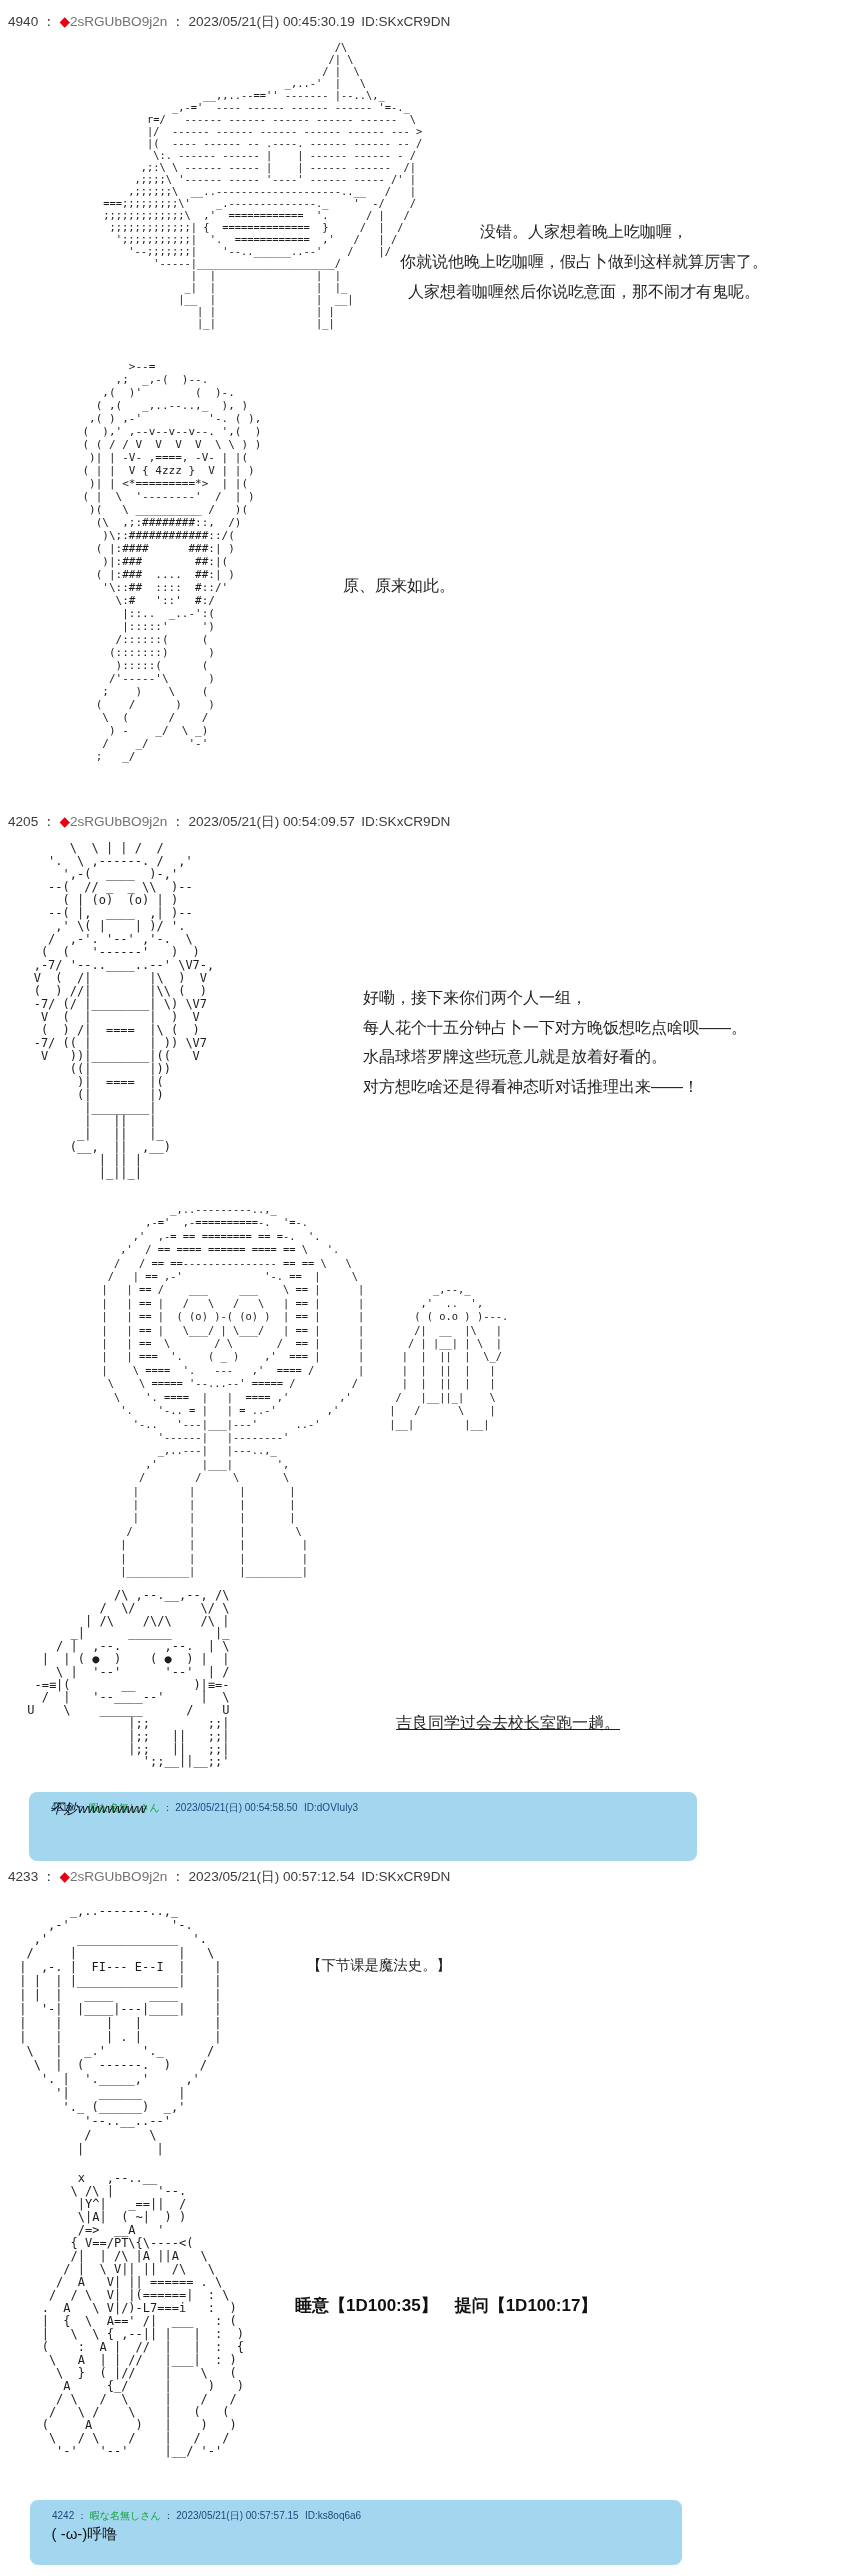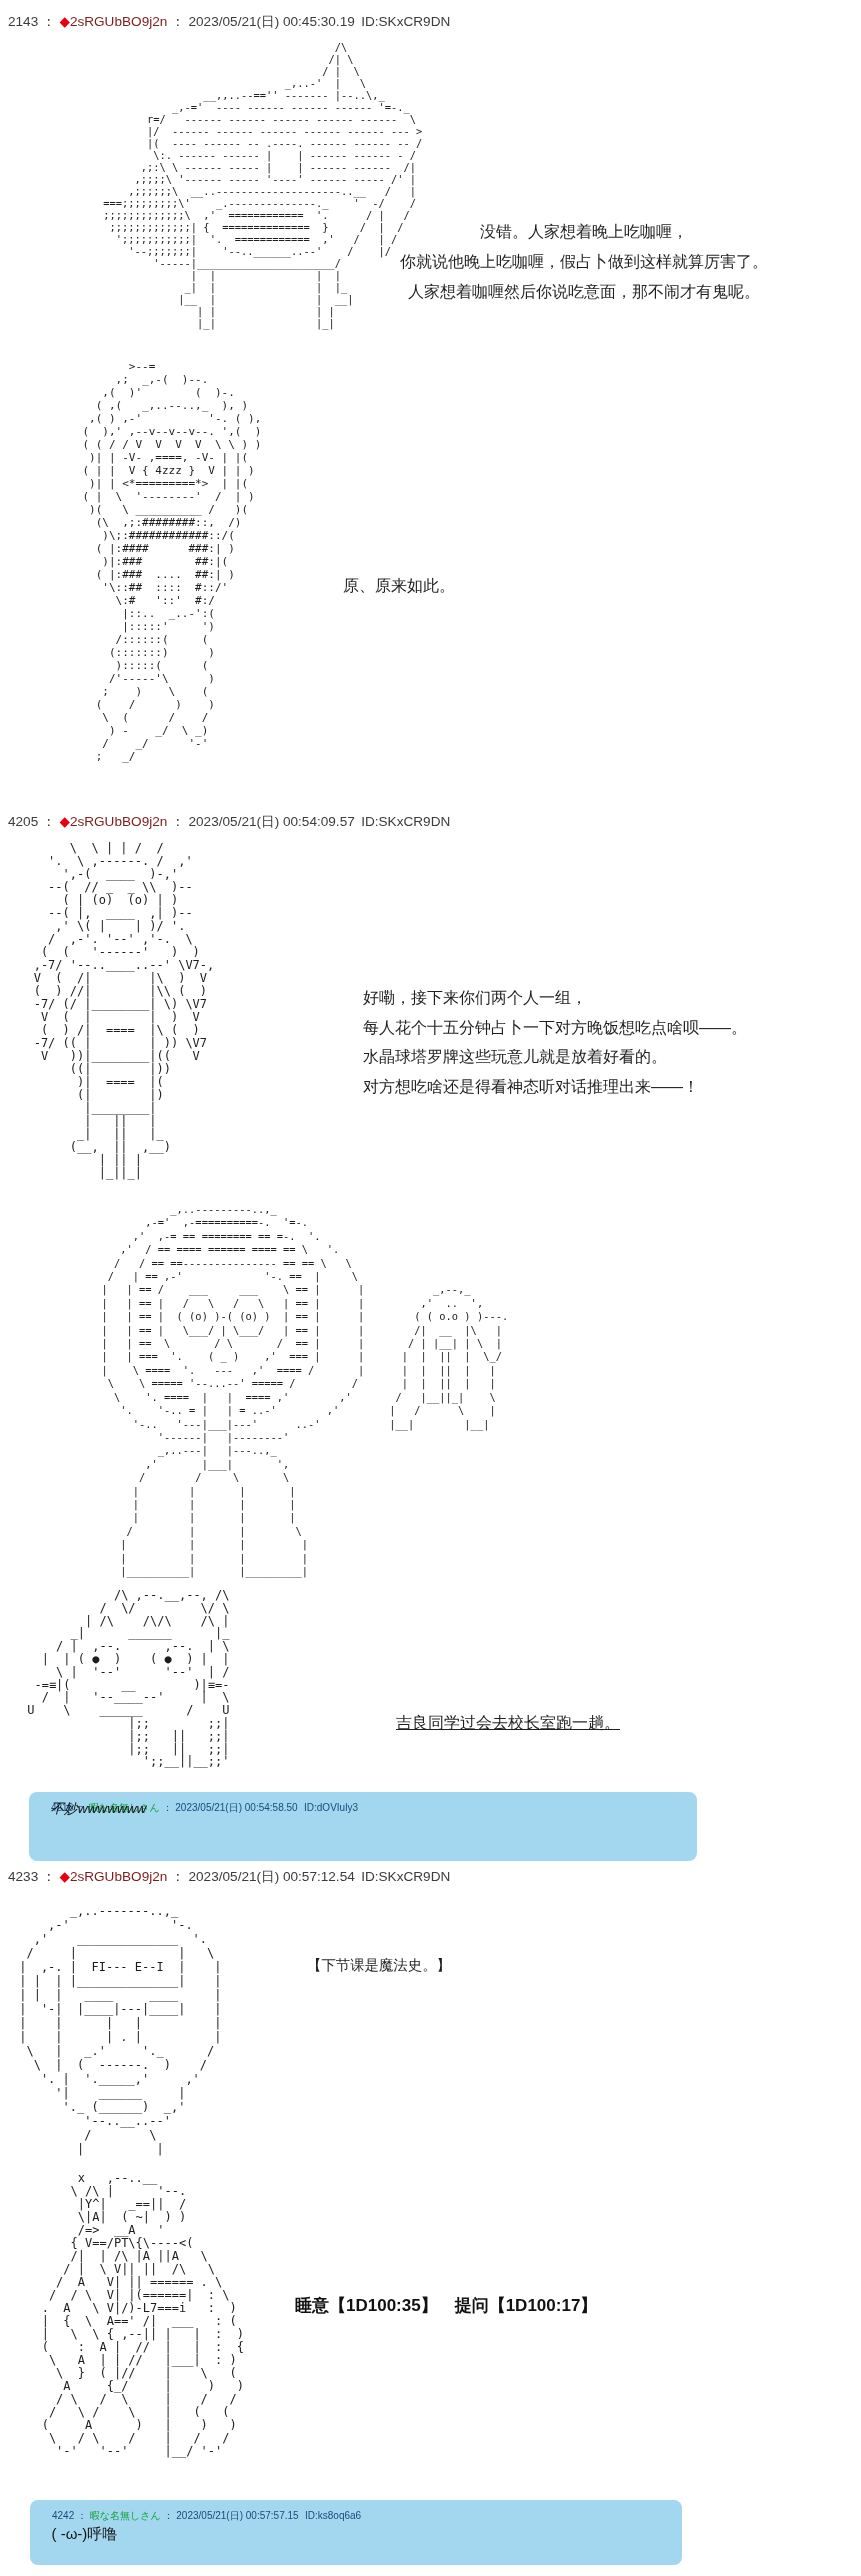--- a/index.html
+++ b/index.html
@@ -1,38 +1,38 @@
 <!DOCTYPE html>
 <html style="font-size:12.8px"><head>
 <meta charset="utf-8">
 <style>
   html,body{margin:0;padding:0;background:#ffffff;}
   .page{position:relative;width:861px;height:2576px;background:#ffffff;overflow:hidden;
         font-family:"Liberation Sans","DejaVu Sans",sans-serif;color:#2b2b2b;}
   .post-header{position:absolute;font-size:13.6px;color:#3c3c3c;white-space:nowrap;}
   .post-header .sep{color:#3c3c3c;}
   .trip-mark{color:#e60012;}
-  .trip-text{color:#7f1d1d;}
+  .trip-text{color:#737373;}
   .meta-id{margin-left:6.4px;}
   .aa{position:absolute;margin:0;font-family:"DejaVu Sans Mono",monospace;color:#1c1c1c;white-space:pre;}
   .dialogue{position:absolute;font-size:16px;color:#1f1f1f;white-space:pre-line;}
   .dice-line{position:absolute;font-size:17px;font-weight:bold;color:#111;white-space:nowrap;}
   .reply-box{position:absolute;background:#a3d7f0;border-radius:8px;}
   .reply-header{position:absolute;left:22px;top:8.8px;font-size:10px;white-space:nowrap;color:#1b4a7a;}
   .reply-header .rnum,.reply-header .rsep,.reply-header .rdate,.reply-header .rid{color:#1b4a7a;}
   .reply-header .rname{color:#12a03c;}
   .reply-body{position:absolute;left:21.5px;font-size:13.6px;color:#111;white-space:nowrap;}
 </style>
 </head>
 <body>
 
 <div class="page">
 
   <div class="post-header" style="left:8px;top:12.8px;">
-    <span>2143</span><span class="sep"> ： </span><span class="trip-mark">◆</span><span class="trip-text">2sRGUbBO9j2n</span><span class="sep"> ： </span><span>2023/05/21(日) 00:45:30.19</span><span class="meta-id">ID:SKxCR9DN</span>
+    <span>4940</span><span class="sep"> ： </span><span class="trip-mark">◆</span><span class="trip-text">2sRGUbBO9j2n</span><span class="sep"> ： </span><span>2023/05/21(日) 00:45:30.19</span><span class="meta-id">ID:SKxCR9DN</span>
   </div>
 
   <pre class="aa" style="left:72px;top:41px;font-size:10.4px;line-height:12px;">                                          /\
                                          /| \
                                         / |  \
                                   _,..-'  |   \
                      __,,..--=='' ------- |--..\,_
                 _,-='  ---- ------ ------ ------ '=-._
             r=/   ------ ------ ------ ------ ------  \
             |/  ------ ------ ------ ------ ------ --- &gt;

